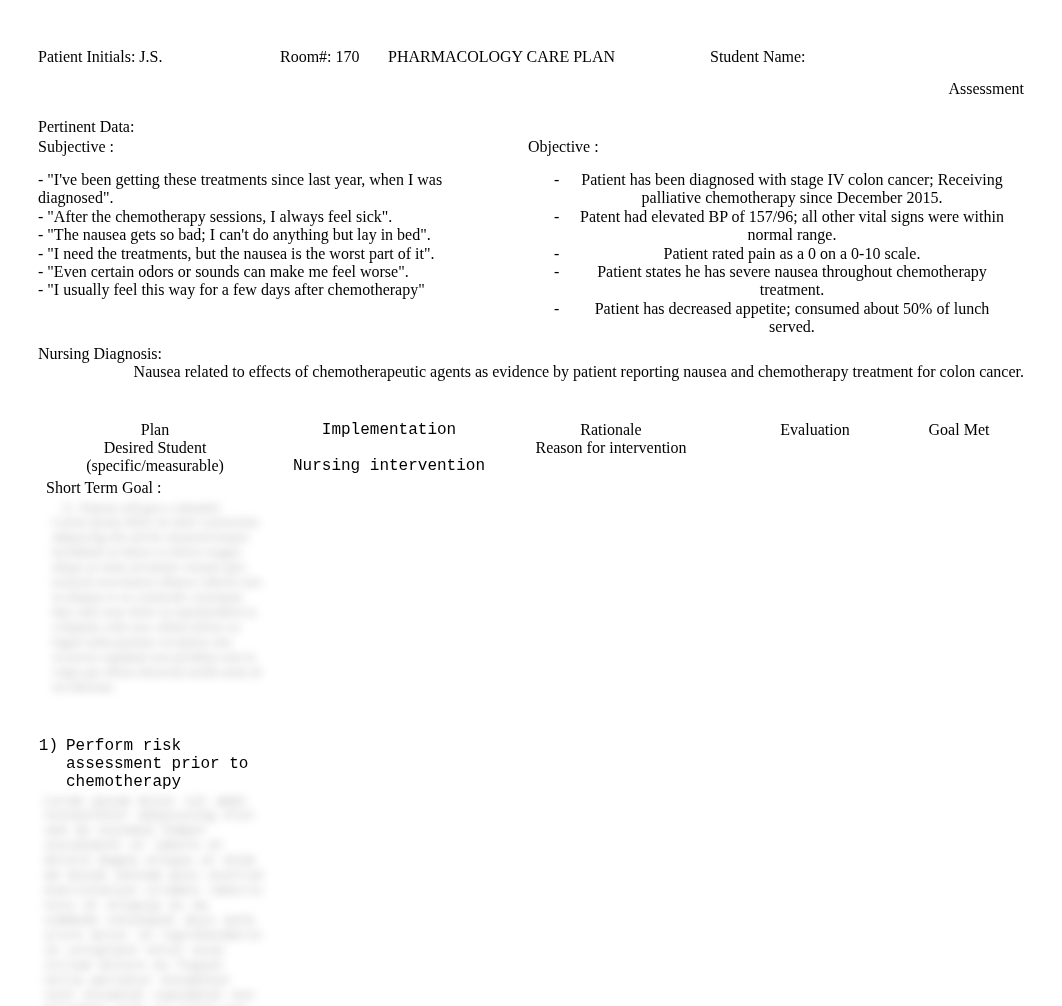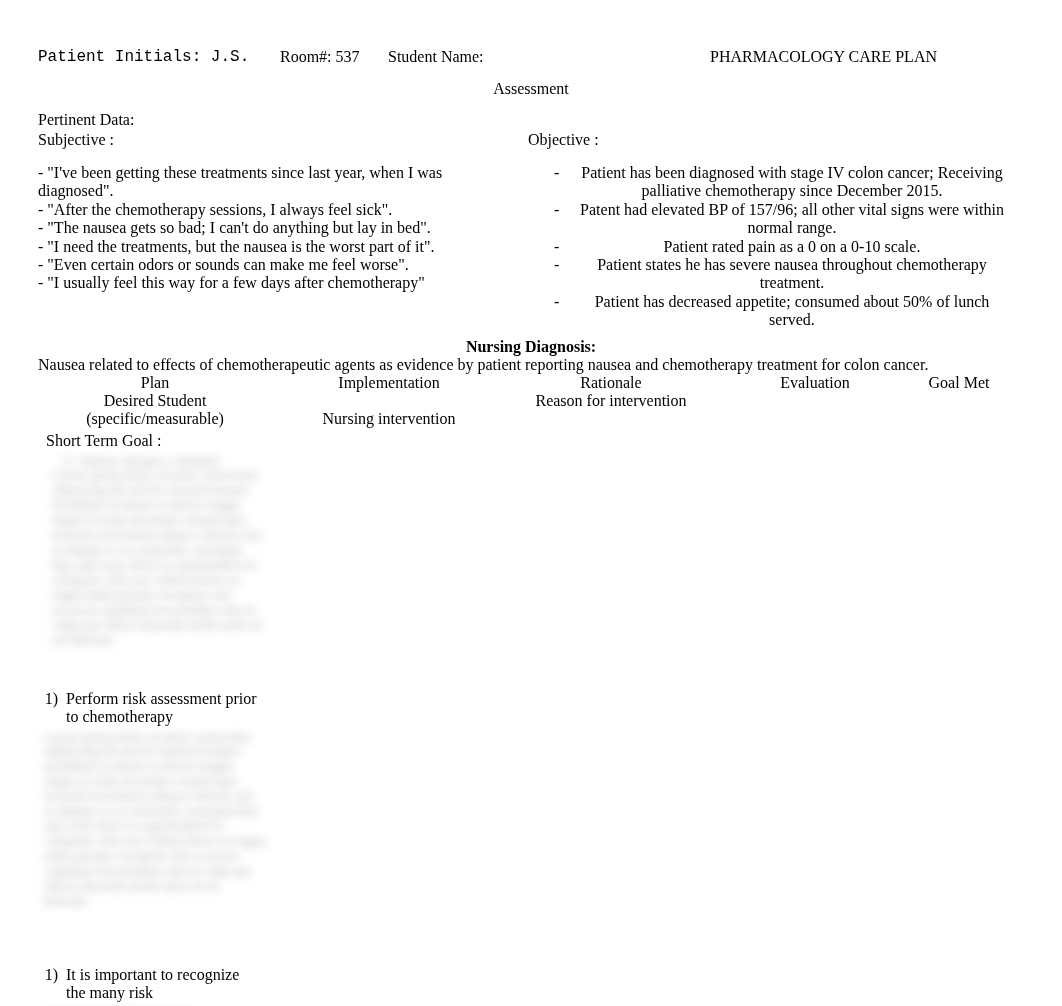--- a/index.html
+++ b/index.html
@@ -12,27 +12,27 @@
       font-size: 16px;
       color: #000;
       background: #fff;
       width: 1062px;
       padding: 48px 38px;
     }
     .header-row {
       display: flex;
       margin-bottom: 14px;
     }
-    .header-row > div:nth-child(1) { width: 242px; font-family: Liberation Mono, monospace; }
+    .header-row > div:nth-child(1) { width: 242px; }
     .header-row > div:nth-child(2) { width: 108px; }
     .header-row > div:nth-child(3) { width: 322px; }
     .header-row > div:nth-child(4) { flex: 1; }
     .assessment-title {
-      text-align: center;
-      margin-bottom: 13px;
+      text-align: right;
+      margin-bottom: 20px;
     }
     .pertinent {
       margin-bottom: 2px;
     }
     .assessment-body {
       display: flex;
     }
     .subjective {
       width: 490px;
       padding-right: 12px;
@@ -56,36 +56,35 @@
       padding-left: 22px;
       line-height: 1.15;
       text-align: center;
     }
     .obj-list li::before {
       content: "-";
       position: absolute;
       left: 0;
     }
     .nursing-dx-title {
-      text-align: center;
       margin-top: 8px;
-      font-weight: bold;
     }
     .nursing-dx-body {
-      text-align: left;
+      text-align: right;
       margin-top: 0;
+      margin-bottom: 40px;
     }
     .plan-table {
       width: 100%;
     }
     .plan-header-row, .plan-sub-row, .plan-body-row {
       display: flex;
     }
     .col-plan { width: 234px; padding-left: 8px; }
-    .col-impl { width: 234px; }
+    .col-impl { width: 234px; font-family: Liberation Mono, monospace; }
     .col-rat  { width: 210px; }
     .col-eval { width: 198px; }
     .col-goal { width: 90px; text-align: left; padding-left: 8px; }
     .plan-header-row .col-plan,
     .plan-header-row .col-impl,
     .plan-header-row .col-rat,
     .plan-header-row .col-eval,
     .plan-header-row .col-goal {
       text-align: center;
     }
@@ -142,23 +141,23 @@
     }
     .blur-area.b1 { height: 240px; }
     .blur-area.b2 { height: 240px; }
     .blur-area.b3 { height: 250px; }
   </style>
 </head>
 <body>
 
 <div class="header-row">
   <div>Patient Initials: J.S.</div>
-  <div>Room#: 537</div>
+  <div>Room#: 170</div>
+  <div>PHARMACOLOGY CARE PLAN</div>
   <div>Student Name:</div>
-  <div>PHARMACOLOGY CARE PLAN</div>
 </div>
 
 <div class="assessment-title">Assessment</div>
 <div class="pertinent">Pertinent Data:</div>
 
 <div class="assessment-body">
   <div class="subjective">
     <div class="section-label">Subjective :</div>
     <div class="subj-line">- "I've been getting these treatments since last year, when I was diagnosed".</div>
     <div class="subj-line">- "After the chemotherapy sessions, I always feel sick".</div>

